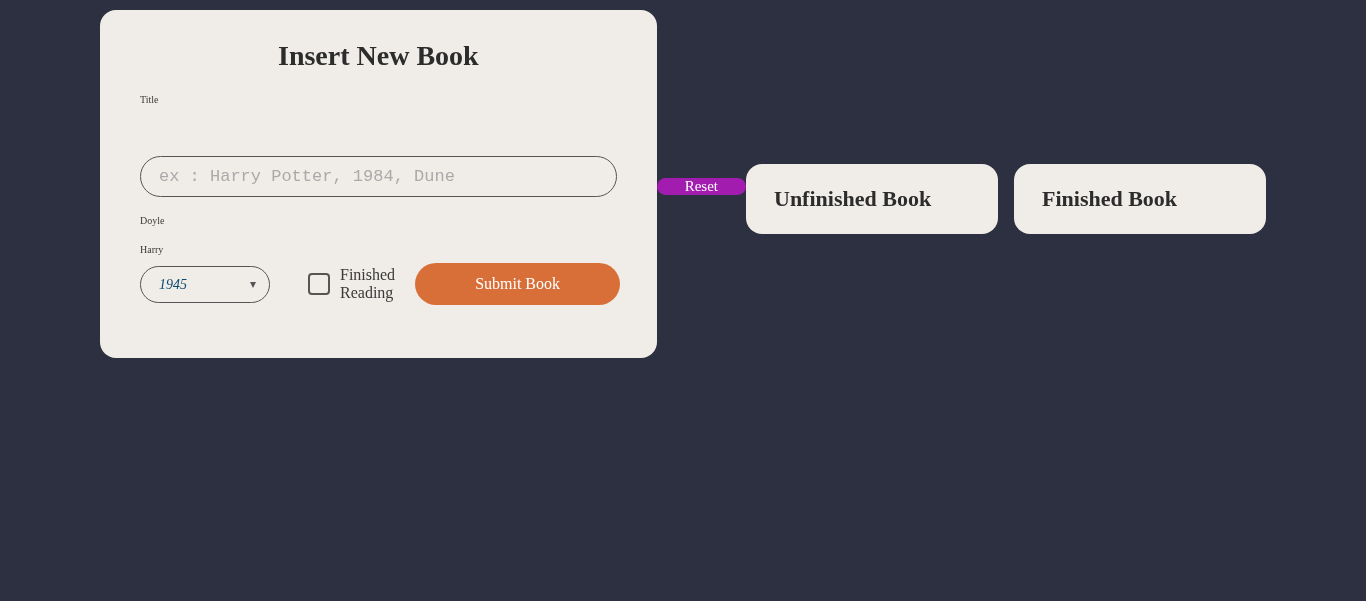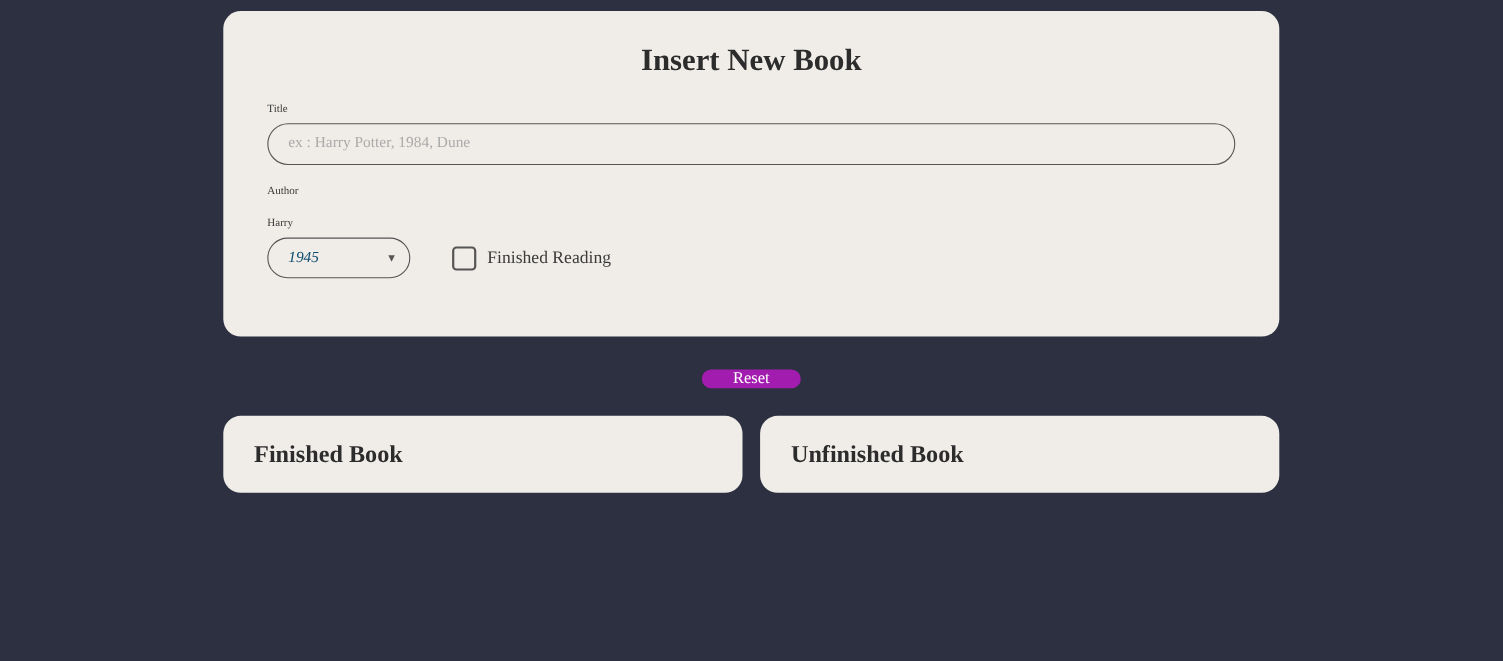--- a/index.html
+++ b/index.html
@@ -11,21 +11,21 @@
     body {
       background-color: #2c3040;
       font-family: Georgia, 'Times New Roman', serif;
       min-height: 601px;
       width: 1366px;
       overflow-x: hidden;
     }
 
     .page-wrapper {
       display: flex;
-      flex-direction: column;
+      flex-direction: row;
       align-items: center;
       padding: 0 100px;
       padding-top: 10px;
     }
 
     .form-card {
       background-color: #f0ede8;
       border-radius: 16px;
       padding: 30px 40px 35px 40px;
       width: 960px;
@@ -51,24 +51,25 @@
       margin-bottom: 7px;
       font-family: Georgia, serif;
     }
 
     .form-input {
       width: 100%;
       padding: 10px 18px;
       border: 1.5px solid #555;
       border-radius: 999px;
       background: transparent;
-      font-size: 14px;
+      font-size: 17px;
       color: #777;
       outline: none;
-      font-family: Liberation Serif, serif;
+      font-family: Liberation Mono, monospace;
+      margin-top: 44px;
     }
 
     .form-input::placeholder {
       color: #aaa;
     }
 
     .form-row {
       display: flex;
       align-items: center;
       gap: 20px;
@@ -241,21 +242,21 @@
 
   <div class="form-card">
     <h1 class="form-title">Insert New Book</h1>
 
     <div class="form-group">
       <label class="form-label">Title</label>
       <input type="text" class="form-input" placeholder="ex : Harry Potter, 1984, Dune" style="">
     </div>
 
     <div class="form-group">
-      <label class="form-label">Author</label>
+      <label class="form-label">Doyle</label>
     </div>
 
     <div class="form-group">
       <label class="form-label">Harry</label>
       <div class="form-row">
         <div class="year-select-wrapper">
           <select class="year-select">
             <option value="1945">1945</option>
             <option value="1946">1946</option>
             <option value="1947">1947</option>
@@ -269,30 +270,31 @@
             <option value="2024">2024</option>
           </select>
           <span class="year-select-arrow">▾</span>
         </div>
 
         <label class="checkbox-label">
           <input type="checkbox" class="checkbox-input" style="">
           <span>Finished Reading</span>
         </label>
 
+        <button class="submit-btn">Submit Book</button>
       </div>
     </div>
   </div>
 
   <div class="search-bar-wrapper">
     <button class="reset-btn">Reset</button>
   </div>
 
   <div class="books-columns">
     <div class="book-column">
+      <h2 class="book-column-title">Unfinished Book</h2>
+    </div>
+    <div class="book-column">
       <h2 class="book-column-title">Finished Book</h2>
     </div>
-    <div class="book-column">
-      <h2 class="book-column-title">Unfinished Book</h2>
-    </div>
   </div>
 
 </div>
 
 </body></html>

